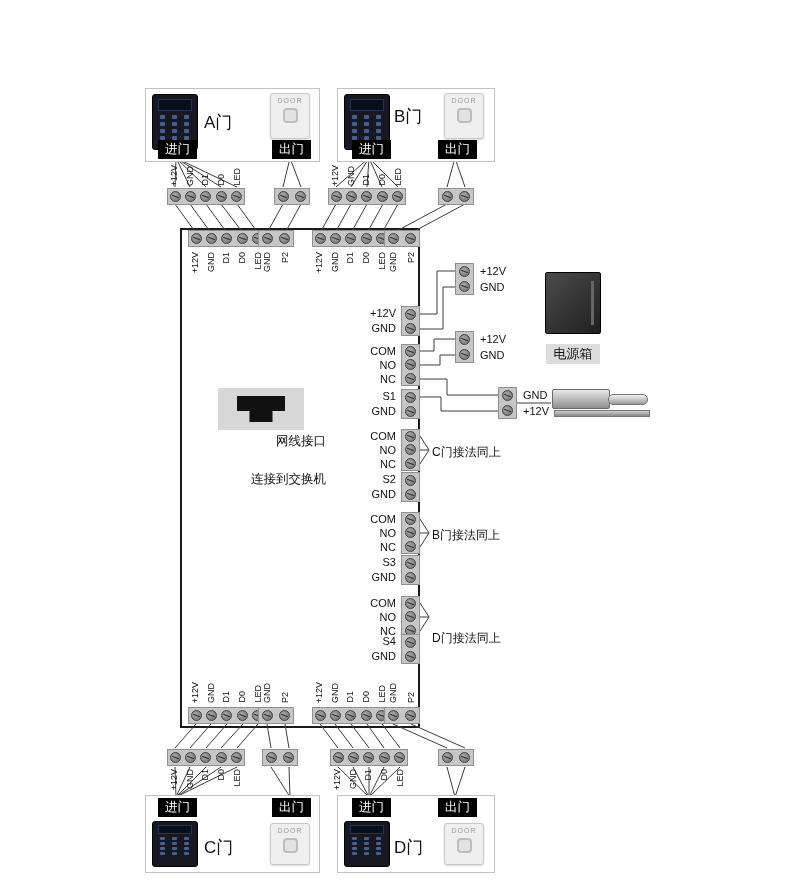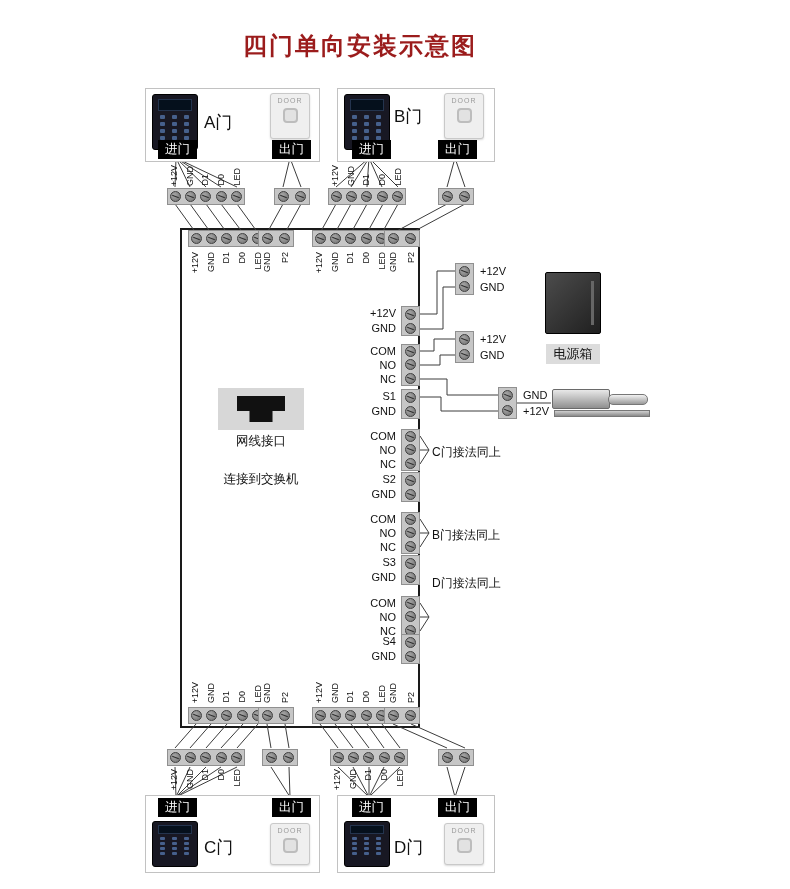--- a/index.html
+++ b/index.html
@@ -48,21 +48,21 @@
            font-size:11px;line-height:1}
   .note{position:absolute;left:430px;font-size:12px;background:#fff;padding:0 2px;z-index:2;white-space:nowrap}
   .epair{position:absolute;display:flex;gap:6px;z-index:2}
   .epair .strip.v{position:relative;height:100%}
   .elabels{display:flex;flex-direction:column;justify-content:space-around;align-items:flex-start;
            font-size:11px;line-height:1}
   .netport{position:absolute;left:218px;top:388px;width:86px;height:42px;background:#d7d7d7;z-index:2;
            display:flex;align-items:center;justify-content:center}
   .rj45{width:48px;height:26px;background:#111;
         clip-path:polygon(0 0,100% 0,100% 58%,74% 58%,74% 100%,26% 100%,26% 58%,0 58%)}
-  .netlabel{position:absolute;left:196px;width:130px;text-align:center;font-size:12.5px;z-index:2}
+  .netlabel{position:absolute;left:196px;width:130px;text-align:right;font-size:12.5px;z-index:2}
   .psu{position:absolute;left:545px;top:272px;width:56px;height:62px;z-index:2;
        background:linear-gradient(135deg,#4c4c4c,#1f1f1f);border:1px solid #000;border-radius:2px}
   .psu::after{content:"";position:absolute;right:6px;top:8px;bottom:8px;width:3px;background:#666}
   .psu-label{position:absolute;left:546px;top:344px;width:54px;text-align:center;font-size:13px;
              background:#dcdcdc;padding:1px 0;z-index:2}
   .lock{position:absolute;left:552px;top:386px;width:100px;height:34px;z-index:2}
   .lock .body{position:absolute;left:0;top:3px;width:58px;height:20px;border:1px solid #6a6a6a;border-radius:2px;
               background:linear-gradient(180deg,#e8e8e8,#8f8f8f)}
   .lock .bolt{position:absolute;left:56px;top:8px;width:40px;height:11px;border:1px solid #777;border-radius:5px;
               background:linear-gradient(180deg,#f2f2f2,#9a9a9a)}
@@ -152,21 +152,20 @@
       <polyline points="369,767 369,797"></polyline>
       <polyline points="384,767 369,797"></polyline>
       <polyline points="400,767 369,797"></polyline>
 
     <polyline points="393,724 447,748"></polyline>
       <polyline points="411,724 465,748"></polyline>
     <polyline points="447,767 455,797"></polyline>
       <polyline points="465,767 455,797"></polyline>
   </svg>
 
-  <div class="title">四门单向安装示意图</div>
 
   <div class="door-group" style="left:145px;top:88px;width:175px;height:74px">
     <div class="reader" style="left:6px;top:5px">
       <div class="screen"></div>
       <div class="keys">
           <i></i>
           <i></i>
           <i></i>
           <i></i>
           <i></i>
@@ -453,21 +452,21 @@
         <span class="">GND</span>
       </div>
     <div class="strip v">
         <span class="screw"></span>
         <span class="screw"></span>
       </div>
   </div>
 
   <div class="note" style="top:444px">C门接法同上</div>
   <div class="note" style="top:527px">B门接法同上</div>
-  <div class="note" style="top:575px">D门接法同上</div>
+  <div class="note" style="top:630px">D门接法同上</div>
 
   <div class="epair" style="left:455px;top:263px;height:32px">
     <div class="strip v">
         <span class="screw"></span>
         <span class="screw"></span>
       </div>
     <div class="elabels">
         <span class="">+12V</span>
         <span class="">GND</span>
       </div>

